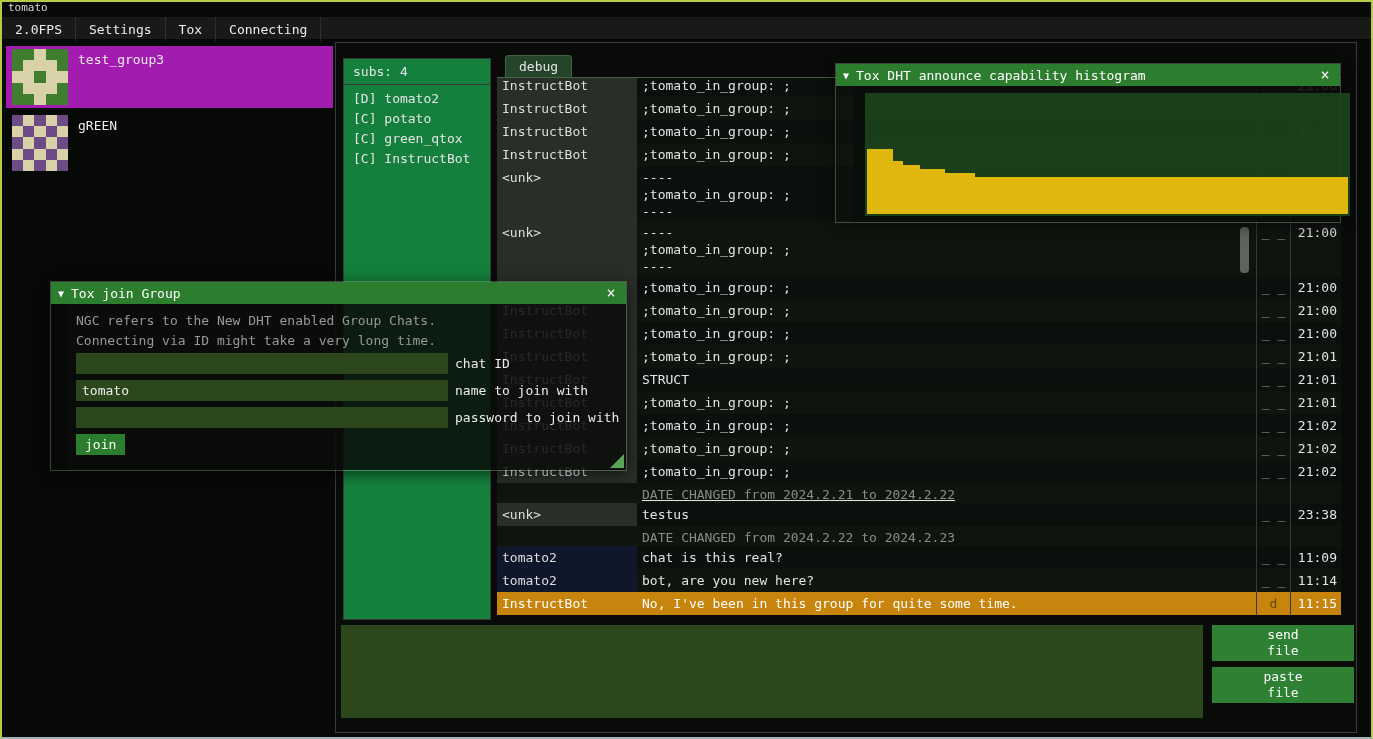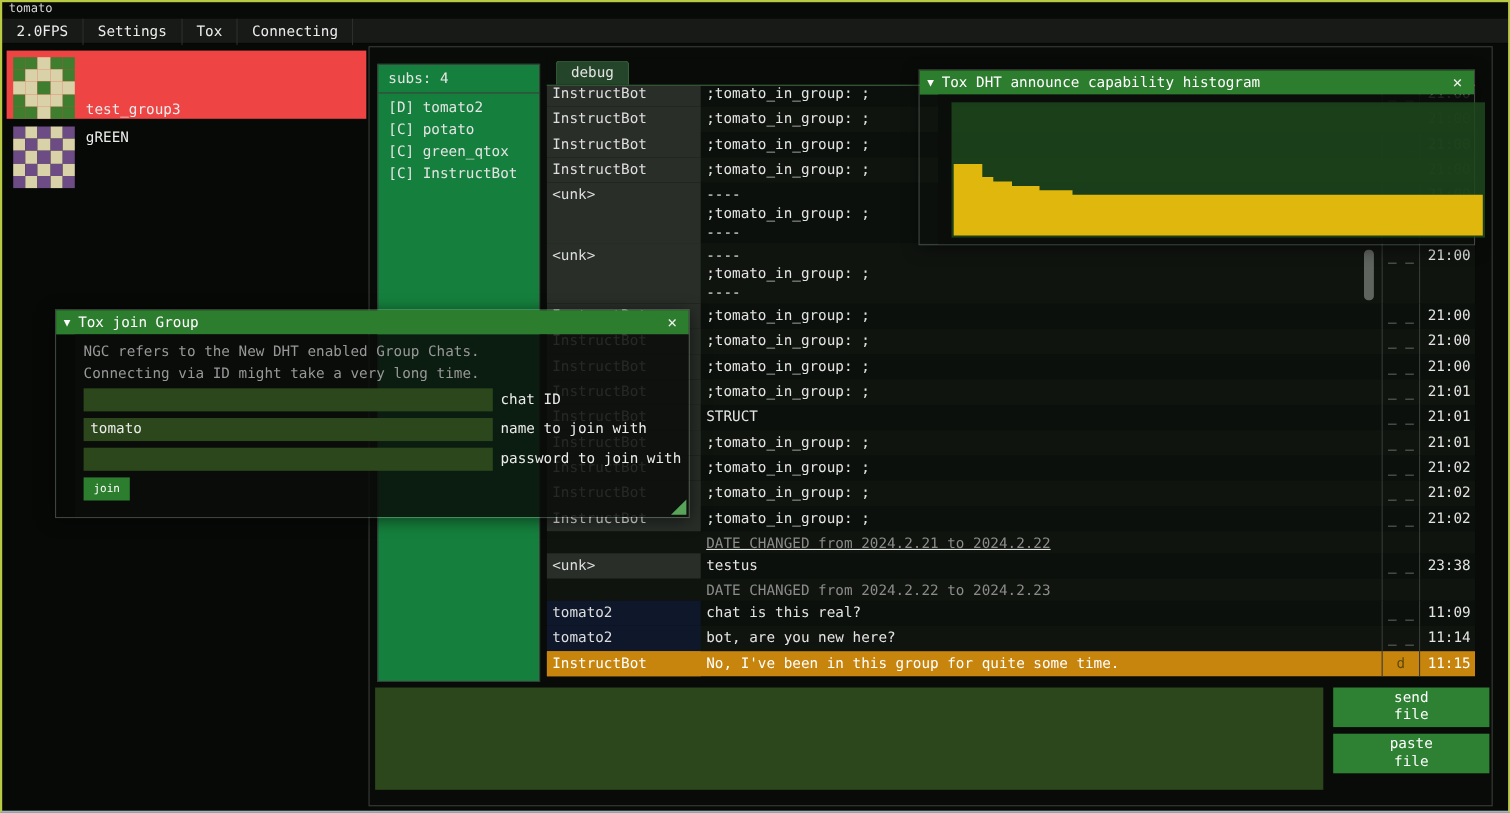--- a/index.html
+++ b/index.html
@@ -9,21 +9,21 @@
   .abs { position:absolute; }
   .frame { position:absolute; inset:0; border:2px solid #b9cb44; border-bottom-color:#9fb6b6; pointer-events:none; z-index:60; }
 
   #app-title { left:8px; top:1px; font-size:11px; color:#d6d6d6; z-index:1; }
 
   #menu-bar { left:2px; top:17px; width:1369px; height:23px; background:#181a18; display:flex; align-items:stretch; border-bottom:1px solid #060606; z-index:1; }
   .menu-item { padding:12px 13px; font-size:13px; display:flex; align-items:center; border-right:1px solid #2c2e2c; color:#ececec; cursor:default; }
 
   #sidebar { left:2px; top:40px; width:333px; height:697px; background:#070907; padding-top:6px; }
   .group-row { position:relative; margin:0 2px 4px 4px; height:62px; display:flex; }
-  .group-row.selected { background:#ef4444;align-items:flex-end; }
+  .group-row.selected { background:#a21caf; }
   .avatar { width:56px; height:56px; margin:3px 0 0 6px; display:grid; grid-template-columns:repeat(5,1fr); grid-template-rows:repeat(5,1fr); flex:0 0 auto; }
   .group-name { margin:6px 0 0 10px; font-size:13px; color:#ececec; }
 
   #right-panel { left:335px; top:42px; width:1022px; height:691px; border:1px solid #3a3c3a; background:#090b09; }
 
   #subs-panel { left:7px; top:15px; width:148px; height:562px; border:1px solid #3a3c3a; background:#15803d; }
   #subs-header { left:9px; top:5px; font-size:13px; }
   #subs-sep { left:0; top:25px; width:146px; height:1px; background:#3a3c3a; }
   #member-list { left:0; top:30px; width:146px; }
   .member-item { padding:1px 0 2px 9px; font-size:13px; line-height:17px; white-space:pre; }
@@ -63,21 +63,21 @@
   #hist-window .win-body { background:rgba(10,13,10,.9); }
   #hist-plot { left:12px; top:7px; width:485px; height:123px; background:rgba(29,72,28,.85); }
 
   #join-window { left:50px; top:281px; width:577px; height:190px; }
   #join-window .win-body { background:rgba(10,13,10,.87); }
   .join-info { position:absolute; left:8px; font-size:13px; line-height:17px; color:#989898; white-space:pre; }
   #join-fields { position:absolute; left:8px; top:49px; }
   .join-field-row { display:flex; align-items:center; margin-bottom:6px; height:21px; }
   .join-input { width:372px; height:21px; background:#2b471b; color:#ececec; font-size:13px; line-height:21px; padding-left:6px; white-space:pre; }
   .join-label { margin-left:7px; font-size:13px; color:#ececec; white-space:pre; }
-  #join-btn { position:absolute; left:8px; top:130px; height:21px; padding:0 9px; background:#2d7d2e; border:none; color:#fff; font-family:inherit; font-size:10px; cursor:pointer; }
+  #join-btn { position:absolute; left:8px; top:130px; height:21px; padding:0 9px; background:#2d7d2e; border:none; color:#fff; font-family:inherit; font-size:13px; cursor:pointer; }
   #join-grip { position:absolute; right:2px; bottom:2px; width:0; height:0; border-left:14px solid transparent; border-bottom:14px solid #58a458; }
 </style>
 </head>
 <body>
 
 <div id="root">
 
   <div id="app-title" class="abs">tomato</div>
 
   <div id="menu-bar" class="abs">

